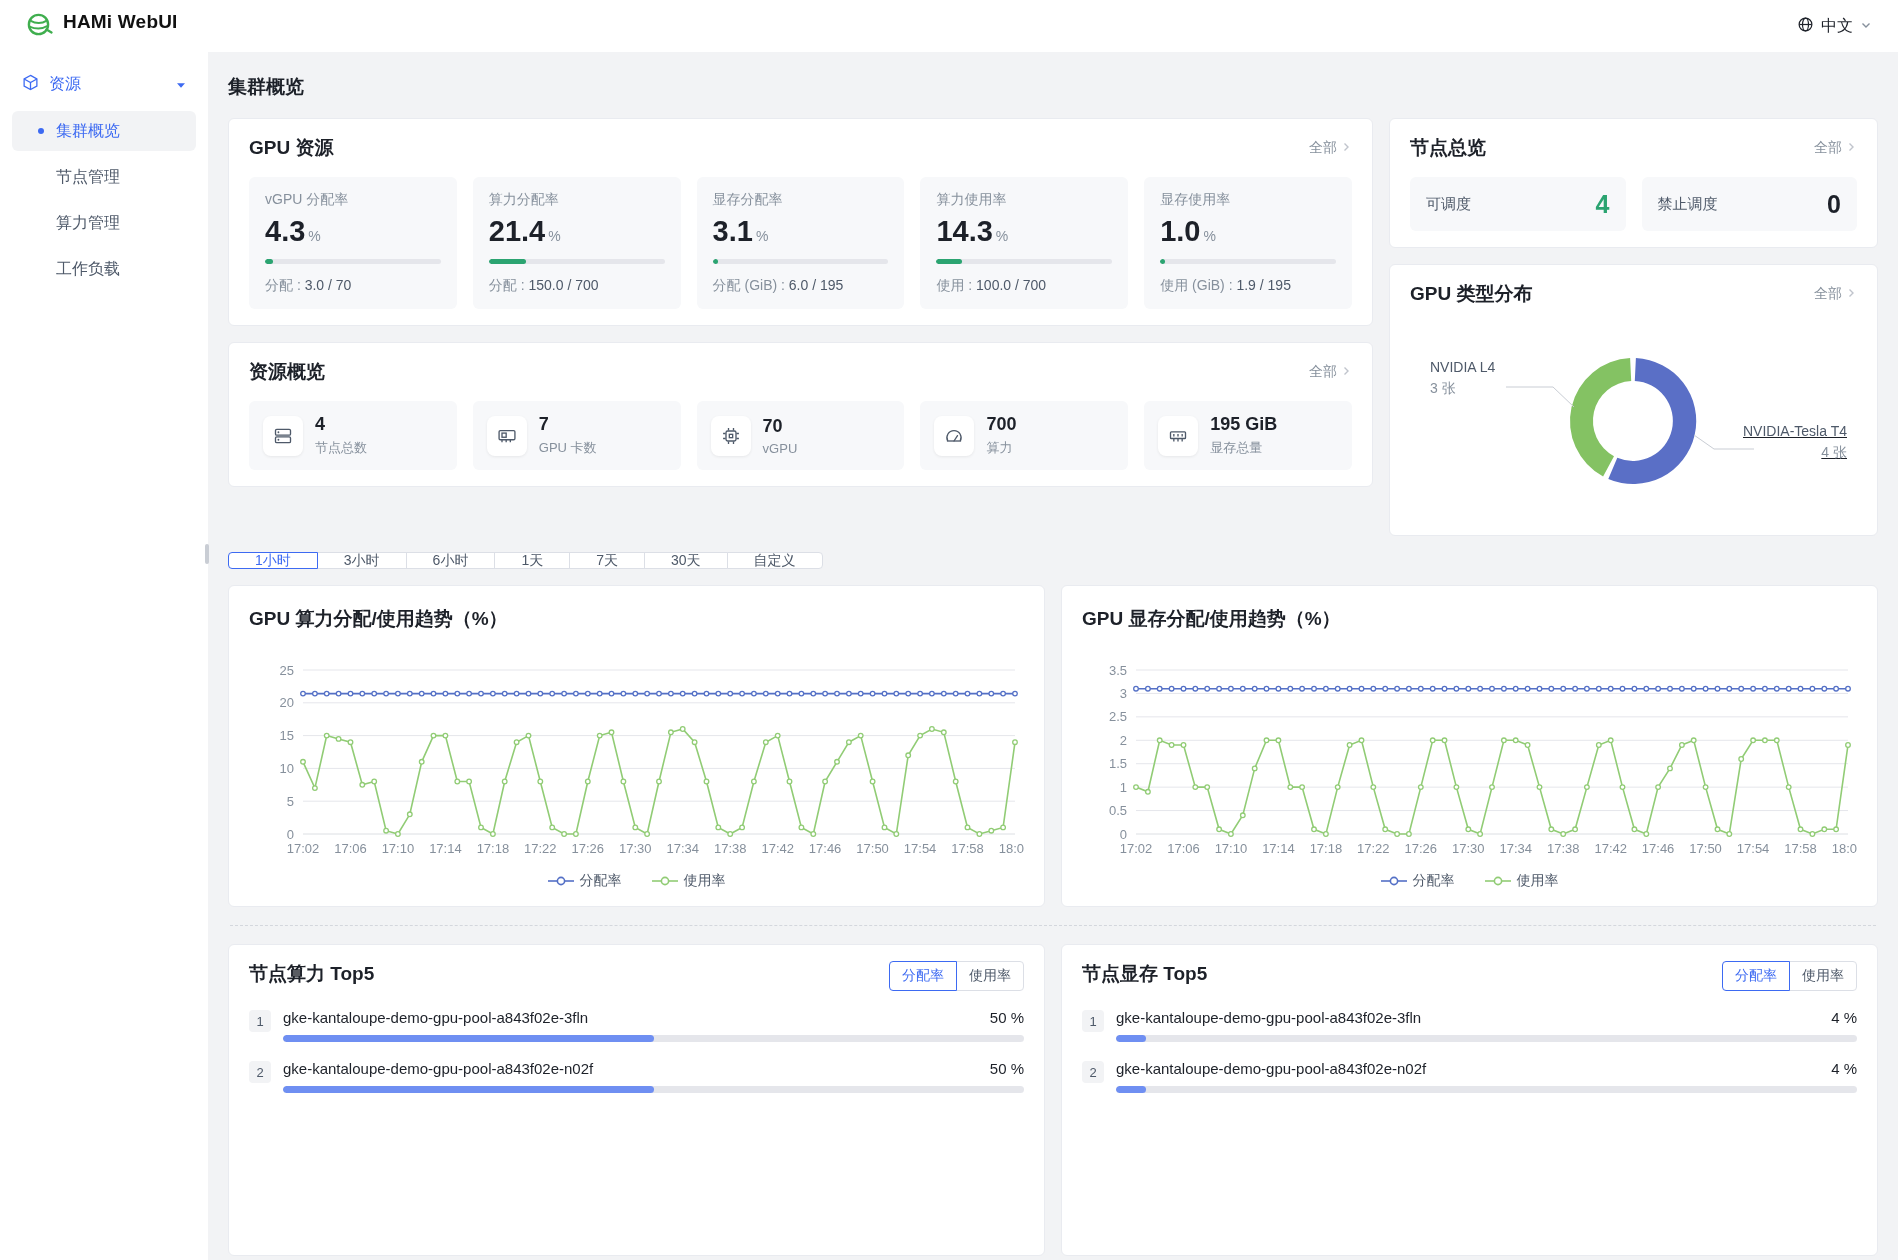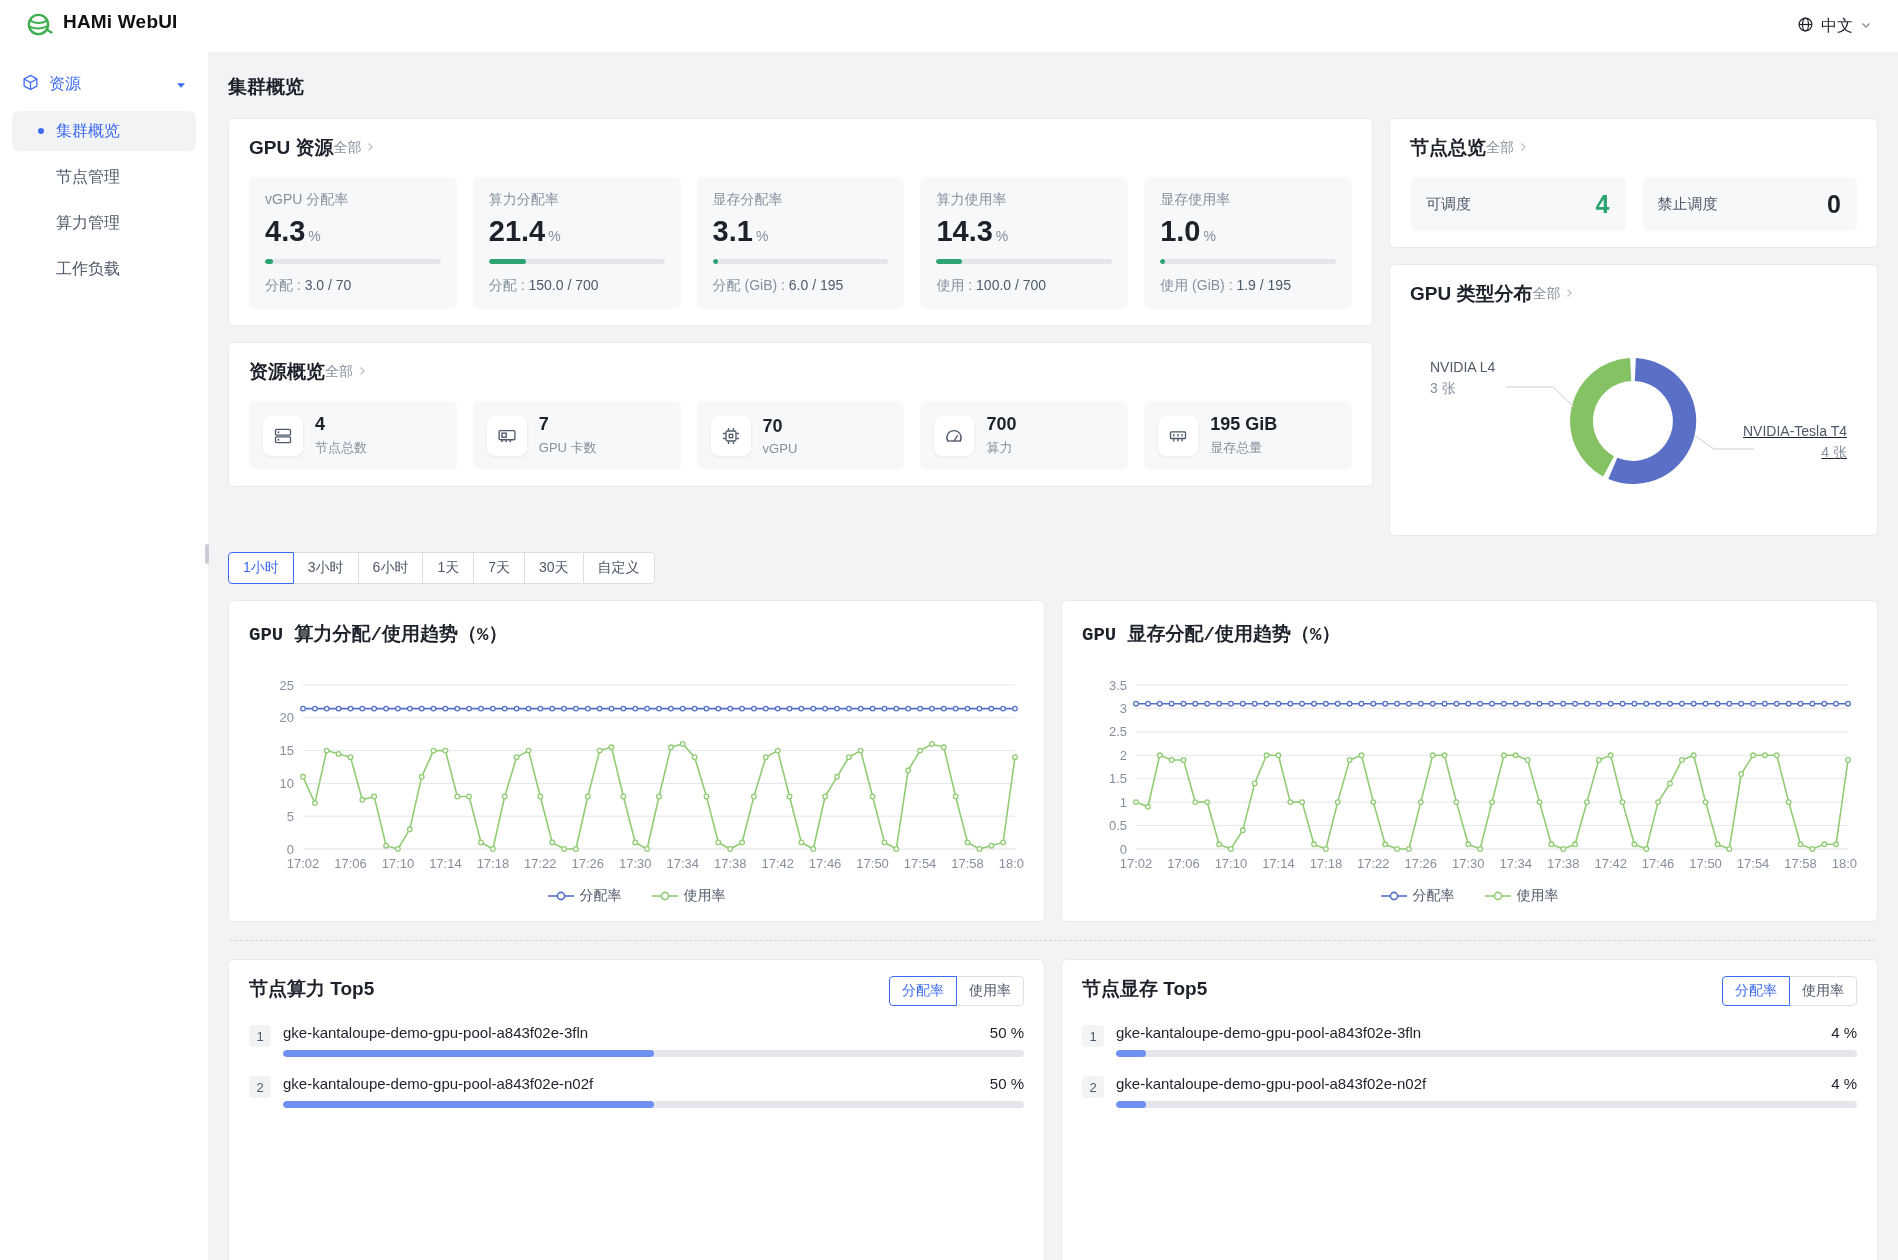--- a/index.html
+++ b/index.html
@@ -27,21 +27,21 @@
   .side-item.active { background:#f2f3f5; color:var(--primary); }
   .side-item .dot { position:absolute; left:26px; width:6px; height:6px; border-radius:50%; background:var(--primary); display:none; }
   .side-item.active .dot { display:block; }
   .handle { position:absolute; left:205px; top:492px; width:4px; height:20px; border-radius:2px; background:#c9cdd4; cursor:col-resize; }
 
   .main { flex:1; padding:18px 20px 24px; background:#f2f3f5; }
   .page-title { font-size:19px; font-weight:bold; margin:4px 0 18px; }
 
   
   .card { background:#fff; border:1px solid #e9ebf0; border-radius:6px; padding:16px 20px; }
-  .card-head { display:flex; align-items:center; margin-bottom:16px; }
+  .card-head { display:flex; align-items:center; justify-content:space-between; margin-bottom:16px; }
   .card-title { font-size:19px; font-weight:bold; color:#1d2129; }
   .view-all { display:flex; align-items:center; gap:3px; font-size:14px; color:#86909c; cursor:pointer; text-decoration:none; }
 
   .grid-top { display:grid; grid-template-columns:1fr 489px; gap:16px; }
   .col-left,.col-right { display:flex; flex-direction:column; gap:16px; }
 
   
   .stat-row { display:flex; gap:16px; }
   .stat-tile { flex:1; background:#f7f8fa; border-radius:6px; padding:14px 16px; }
   .stat-label { font-size:14px; color:#86909c; }
@@ -68,29 +68,29 @@
   
   .donut-wrap { position:relative; height:196px; }
   .dlabel { position:absolute; font-size:14px; }
   .dlabel .dname { color:#4e5969; }
   .dlabel .dcount { color:#86909c; margin-top:5px; }
   .dlabel.left { left:20px; top:36px; text-align:left; }
   .dlabel.right { right:10px; top:100px; text-align:right;text-decoration:underline; }
 
   
   .tabs { display:flex; margin:16px 0; }
-  .tab { height:32px; padding:0 14px; background:#fff; border:1px solid #dcdfe6; font-size:14px; color:#4e5969; display:flex; align-items:center; cursor:pointer; margin-left:-1px; font-family:inherit; }
+  .tab { height:17px; padding:0 26px; background:#fff; border:1px solid #dcdfe6; font-size:14px; color:#4e5969; display:flex; align-items:center; cursor:pointer; margin-left:-1px; font-family:inherit; }
   .tab:first-child { margin-left:0; border-radius:4px 0 0 4px; }
   .tab:last-child { border-radius:0 4px 4px 0; }
   .tab.active { color:var(--primary); border-color:var(--primary); position:relative; z-index:1; }
 
   
   .grid-charts { display:grid; grid-template-columns:1fr 1fr; gap:16px; }
   .chart-card { min-height:322px; }
-  .chart-title { font-size:19px; font-weight:bold; margin:4px 0 24px;font-family:Liberation Mono, monospace; }
+  .chart-title { font-size:19px; font-weight:bold; margin:4px 0 24px; }
   .legend { display:flex; justify-content:center; gap:30px; margin-top:8px; }
   .legend-item { display:flex; align-items:center; gap:6px; font-size:14px; color:#4e5969; cursor:pointer; }
   .tick { font-size:13px; fill:#86909c; }
 
   .dash-sep { border-top:1px dashed #d4d7dd; margin:18px 2px; }
 
   
   .grid-top5 { display:grid; grid-template-columns:1fr 1fr; gap:16px; }
   .top5-card { min-height:312px; }
   .top5-head { display:flex; align-items:flex-start; justify-content:space-between; margin-bottom:12px; }

